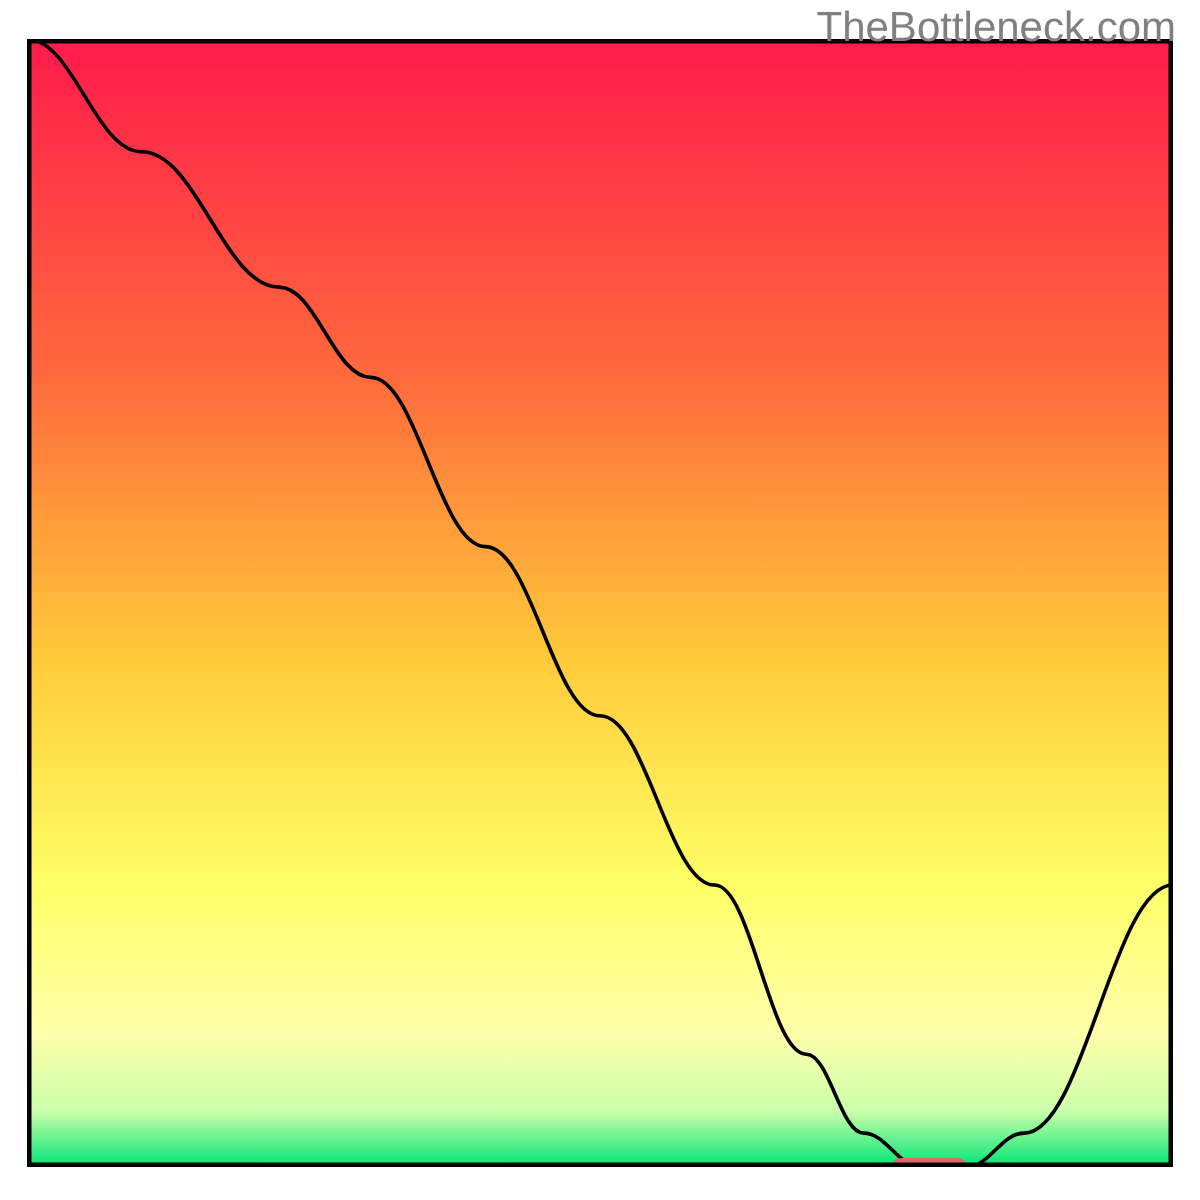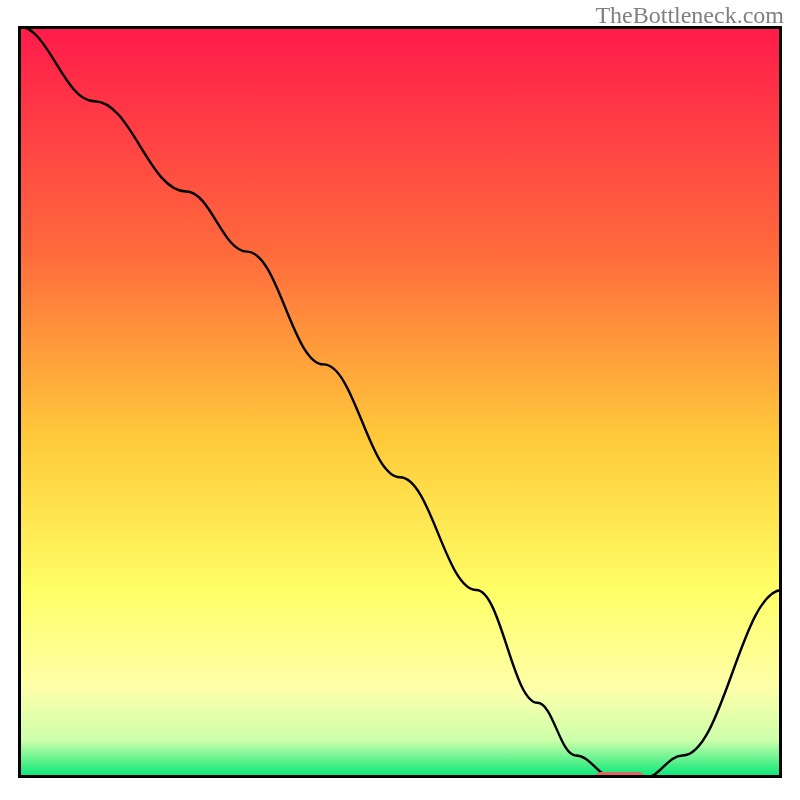--- a/index.html
+++ b/index.html
@@ -13,24 +13,23 @@
   .chart-outer {
     position: relative;
     width: 800px;
     height: 800px;
   }
   .watermark {
     position: absolute;
     top: 2px;
     right: 16px;
     color: #808080;
-    font-size: 24px;
+    font-size: 28px;
     font-weight: 400;
     z-index: 10;
-    font-family: Liberation Serif, serif;
   }
   .plot-frame {
     position: absolute;
     left: 18px;
     top: 26px;
     width: 764px;
     height: 752px;
     box-sizing: border-box;
   }
   svg {

